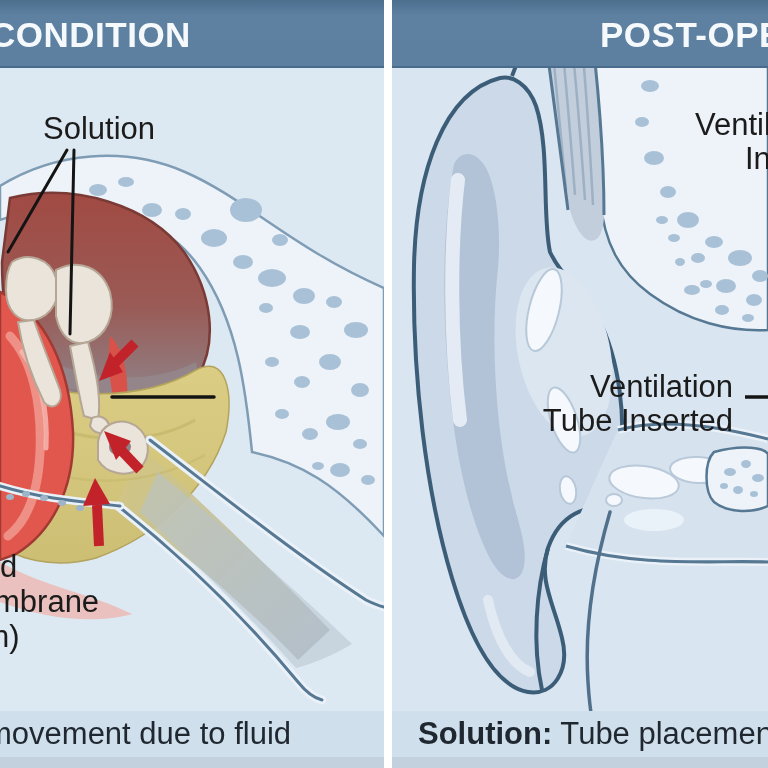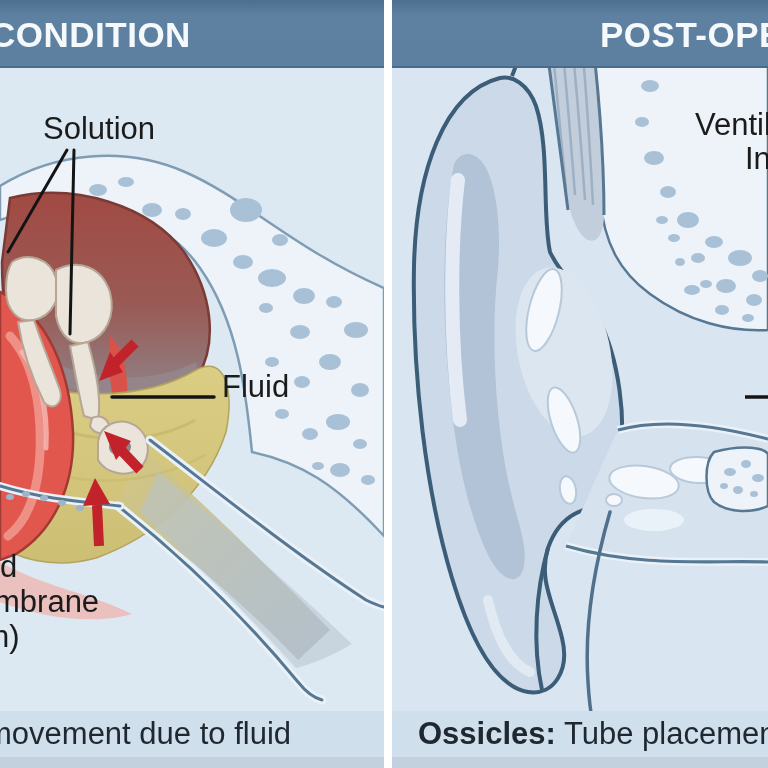--- a/index.html
+++ b/index.html
@@ -148,21 +148,20 @@
       </g>
     </svg>
 
     <div class="hdr">
       <span class="hdr-text" style="left:-10px;">CONDITION</span>
     </div>
 
     <div class="lbl" style="left:43px;top:112px;">Solution</div>
 
     <div class="lbl" style="left:222px;top:370px;">
-      <div>Fluid</div>
     </div>
 
     <div class="lbl" style="left:0px;top:550px;">d</div>
     <div class="lbl" style="left:-6px;top:585px;">mbrane</div>
     <div class="lbl" style="left:-8px;top:620px;">n)</div>
 
     <div class="banner"></div>
     <div class="footstrip"></div>
     <div class="banner-text" style="left:-14px;">movement due to fluid</div>
   </div>
@@ -249,22 +248,26 @@
       <line x1="353" y1="397" x2="376" y2="397" stroke="#141414" stroke-width="3.5"></line>
     </svg>
 
     <div class="hdr">
       <span class="hdr-text" style="left:208px;">POST-OPE</span>
     </div>
 
     <div class="lbl" style="left:303px;top:108px;">Ventila</div>
     <div class="lbl" style="left:331px;top:142px;margin-left:22px;">In</div>
 
+    <div class="lbl lbl-right" style="right:35px;top:370px;">
+      <div>Ventilation</div>
+      <div>Tube Inserted</div>
+    </div>
 
     <div class="banner"></div>
     <div class="footstrip"></div>
     <div class="banner-text" style="left:26px;">
-      <b>Ossicles:</b><span> Tube placement</span>
+      <b>Solution:</b><span> Tube placement</span>
     </div>
   </div>
 
   <div class="divider"></div>
 </div>
 
 </body></html>

